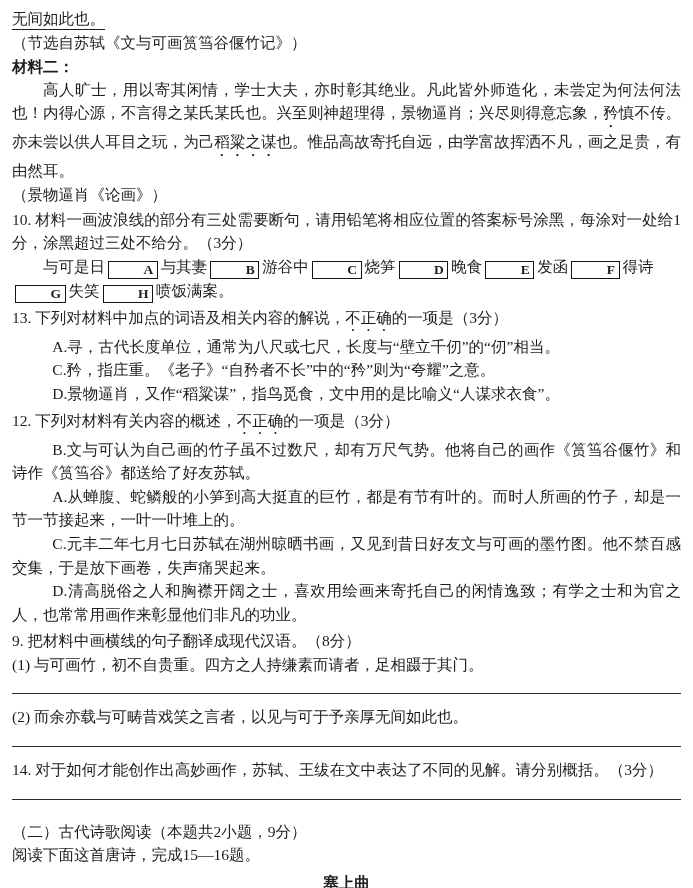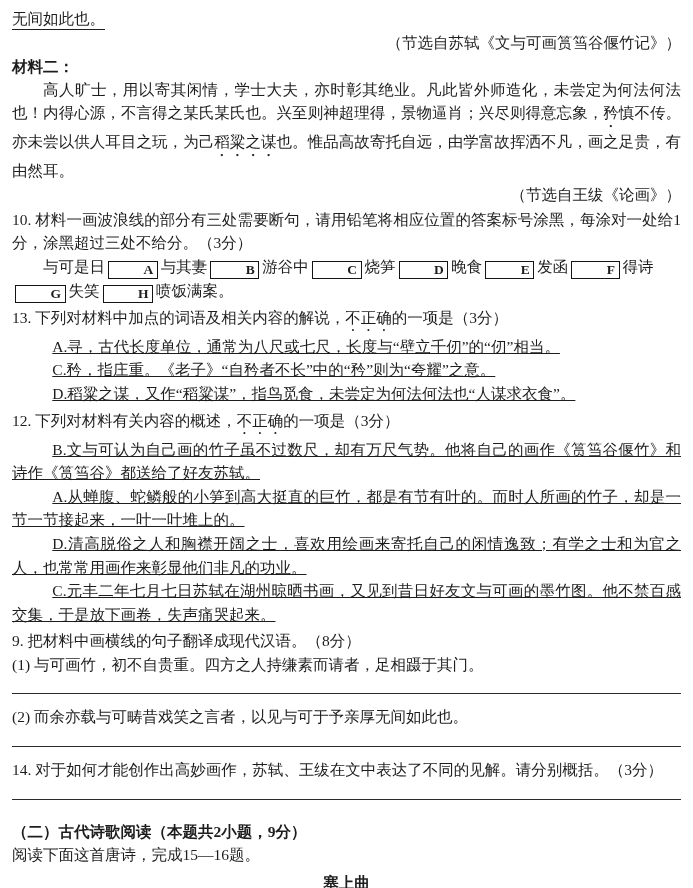--- a/index.html
+++ b/index.html
@@ -7,26 +7,26 @@
   .page {
     width: 693px; height: 888px;
     background: #ffffff; color: #1d1d1d;
     font-family: "Liberation Serif", serif;
     font-size: 15.5px; line-height: 23.6px;
     padding: 8px 12px 0 12px;
     overflow: hidden;
     border-radius: 28px;
   }
   .kai { font-family: "DejaVu Serif", serif; }
-  .right { text-align: right; }
+  .right { text-align: left; }
   .bold { font-weight: bold; }
   .indent { text-indent: 2em; }
   .justify { text-align: justify; }
   .u { border-bottom: 1.3px solid #1d1d1d; padding-bottom: 1px; }
-  .opt { text-indent: 2.6em; text-align: justify; text-decoration: underline; }
+  .opt { text-indent: 2.6em; text-align: justify; }
   .em-dot {
     -webkit-text-emphasis: filled dot #1d1d1d;
     -webkit-text-emphasis-position: under right;
     text-emphasis: filled dot #1d1d1d;
     text-emphasis-position: under right;
   }
   .letter-box {
     display: inline-block;
     border: 1.6px solid #141414;
     font-weight: bold;
@@ -36,51 +36,51 @@
     vertical-align: -2px;
   }
   .answer-rule {
     border: none; height: 0;
     border-top: 1.6px solid #2a2a2a;
     margin: 17px 0 11px 0;
   }
   .gap-s { margin-top: 3px; }
   .poem { text-align: center; }
   .poem-title { font-weight: bold; margin-top: 4px; }
-  .sec-head { font-weight: bold; margin-top: 20px; }
+  .sec-head { font-weight: normal; margin-top: 20px; }
 </style>
 </head>
 <body>
 
 <div class="page">
 
   <p class="kai"><span class="u">无间如此也。</span></p>
 
   <p class="right kai">（节选自苏轼《文与可画筼筜谷偃竹记》）</p>
 
   <p class="bold">材料二：</p>
 
   <p class="indent justify kai"><span>高人旷士，用以寄其闲情，学士大夫，亦时彰其绝业。凡此皆外师造化，未尝定为何法何法也！内得心源，不言得之某氏某氏也。兴至则神超理得，景物逼肖；兴尽则得意忘象，</span><span class="em-dot">矜</span><span>慎不传。亦未尝以供人耳目之玩，为己</span><span class="em-dot">稻粱之谋</span><span>也。惟品高故寄托自远，由学富故挥洒不凡，画之足贵，有由然耳。</span></p>
 
-  <p class="right kai">（节选自王绂《论画》）</p>
+  <p class="right kai">（景物逼肖《论画》）</p>
 
   <p class="justify">10. 材料一画波浪线的部分有三处需要断句，请用铅笔将相应位置的答案标号涂黑，每涂对一处给1分，涂黑超过三处不给分。（3分）</p>
 
   <p class="indent"><span>与可是日</span><span class="letter-box">A</span><span>与其妻</span><span class="letter-box">B</span><span>游谷中</span><span class="letter-box">C</span><span>烧笋</span><span class="letter-box">D</span><span>晚食</span><span class="letter-box">E</span><span>发函</span><span class="letter-box">F</span><span>得诗</span><span class="letter-box">G</span><span>失笑</span><span class="letter-box">H</span><span>喷饭满案。</span></p>
 
   <p class="justify gap-s"><span>13. 下列对材料中加点的词语及相关内容的解说，</span><span class="em-dot">不正确</span><span>的一项是（3分）</span></p>
   <p class="opt">A.寻，古代长度单位，通常为八尺或七尺，长度与“壁立千仞”的“仞”相当。</p>
   <p class="opt">C.矜，指庄重。《老子》“自矜者不长”中的“矜”则为“夸耀”之意。</p>
-  <p class="opt">D.稻粱之谋，又作“稻粱谋”，指鸟觅食，未尝定为何法何法也“人谋求衣食”。</p>
+  <p class="opt">D.景物逼肖，又作“稻粱谋”，指鸟觅食，文中用的是比喻义“人谋求衣食”。</p>
 
   <p class="justify gap-s"><span>12. 下列对材料有关内容的概述，</span><span class="em-dot">不正确</span><span>的一项是（3分）</span></p>
   <p class="opt">B.文与可认为自己画的竹子虽不过数尺，却有万尺气势。他将自己的画作《筼筜谷偃竹》和诗作《筼筜谷》都送给了好友苏轼。</p>
   <p class="opt">A.从蝉腹、蛇鳞般的小笋到高大挺直的巨竹，都是有节有叶的。而时人所画的竹子，却是一节一节接起来，一叶一叶堆上的。</p>
+  <p class="opt">C.元丰二年七月七日苏轼在湖州晾晒书画，又见到昔日好友文与可画的墨竹图。他不禁百感交集，于是放下画卷，失声痛哭起来。</p>
   <p class="opt">D.清高脱俗之人和胸襟开阔之士，喜欢用绘画来寄托自己的闲情逸致；有学之士和为官之人，也常常用画作来彰显他们非凡的功业。</p>
-  <p class="opt">C.元丰二年七月七日苏轼在湖州晾晒书画，又见到昔日好友文与可画的墨竹图。他不禁百感交集，于是放下画卷，失声痛哭起来。</p>
 
   <p class="justify gap-s">9. 把材料中画横线的句子翻译成现代汉语。（8分）</p>
   <p class="justify">(1) 与可画竹，初不自贵重。四方之人持缣素而请者，足相蹑于其门。</p>
   <hr class="answer-rule">
   <p class="justify">(2) 而余亦载与可畴昔戏笑之言者，以见与可于予亲厚无间如此也。</p>
   <hr class="answer-rule">
 
   <p class="justify">14. 对于如何才能创作出高妙画作，苏轼、王绂在文中表达了不同的见解。请分别概括。（3分）</p>
   <hr class="answer-rule">
 

